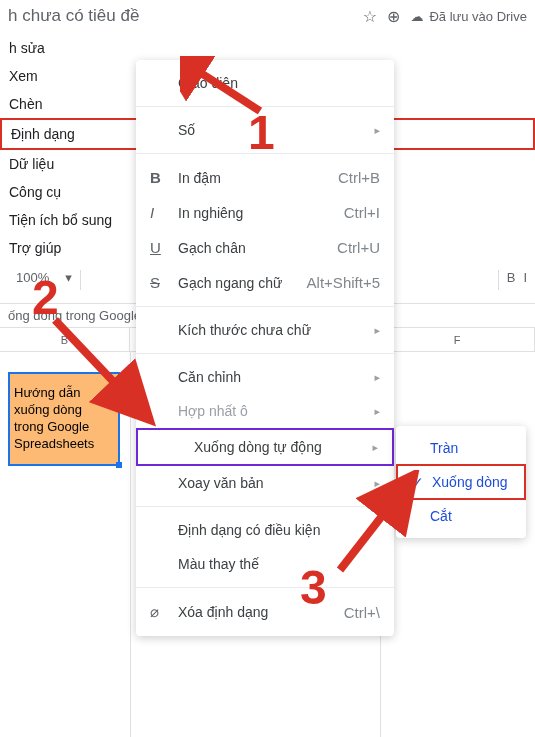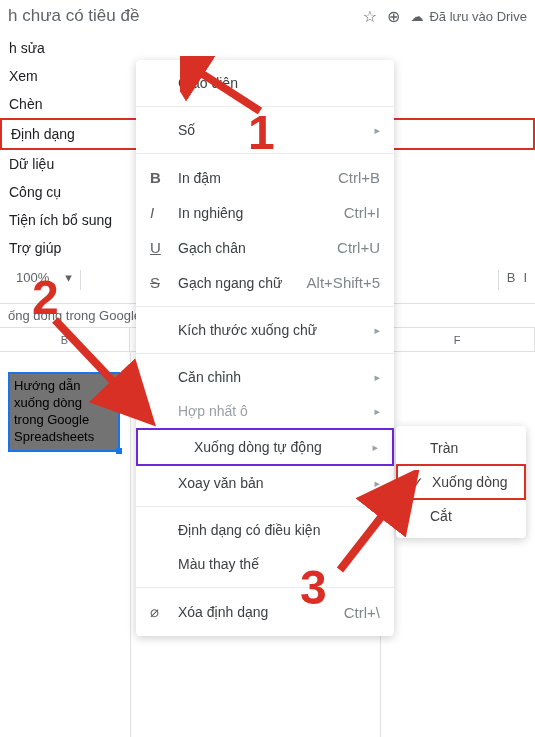--- a/index.html
+++ b/index.html
@@ -21,35 +21,35 @@
 
 .fx-row { display: flex; align-items: center; border-bottom: 1px solid #e0e0e0; padding: 4px 8px; font-size: 13px; color: #5f6368; }
 
 .sheet { position: relative; }
 .colheads { display: flex; height: 24px; border-bottom: 1px solid #e0e0e0; font-size: 11px; color: #5f6368; }
 .colheads .ch { border-right: 1px solid #e0e0e0; text-align: center; line-height: 24px; }
 .ch.b { width: 130px; } .ch.c { width: 250px; } .ch.f { flex: 1; }
 .grid { position: relative; height: 560px; background: #fff; }
 .grid .vline { position: absolute; top: 0; bottom: 0; width: 1px; background: #e0e0e0; }
 
-.cell { position: absolute; left: 8px; top: 20px; width: 112px; border: 2px solid #1a73e8; padding: 4px 4px; font-size: 13px; line-height: 1.3; background: #737373; }
+.cell { position: absolute; left: 8px; top: 20px; width: 112px; border: 2px solid #1a73e8; padding: 11px 4px; font-size: 13px; line-height: 1.3; background: #fdba74; }
 .cell::after { content: ''; position: absolute; right: -4px; bottom: -4px; width: 6px; height: 6px; background: #1a73e8; }
 
 .dropdown { position: absolute; left: 136px; top: 60px; width: 258px; background: #fff; box-shadow: 0 2px 10px rgba(0,0,0,.2); border-radius: 4px; padding: 6px 0; z-index: 10; }
 .dropdown .row { display: flex; align-items: center; padding: 9px 14px; font-size: 14px; color: #3c4043; cursor: pointer; }
 .dropdown .row.disabled { color: #9aa0a6; }
 .dropdown .row.highlighted { border: 2px solid #6d28d9; padding-left: 28px; }
 .dropdown .row .icn { width: 28px; text-align: left; color: #5f6368; font-size: 15px; }
 .dropdown .row .lbl { flex: 1; }
 .dropdown .row .sc { color: #80868b; font-size: 15px; }
 .dropdown .row .arr { color: #9aa0a6; font-size: 11px; margin-left: 8px; }
 .dropdown .divider { height: 1px; background: #e8eaed; margin: 6px 0; }
 
 .submenu { position: absolute; left: 396px; top: 426px; width: 130px; background: #fff; box-shadow: 0 2px 10px rgba(0,0,0,.2); border-radius: 4px; padding: 6px 0; z-index: 11; }
-.submenu .row { display: flex; align-items: center; padding: 8px 14px; font-size: 14px; color: #404040; cursor: pointer; }
+.submenu .row { display: flex; align-items: center; padding: 8px 14px; font-size: 14px; color: #1d4ed8; cursor: pointer; }
 .submenu .row.highlighted { border: 2px solid #d93025; }
 .submenu .row .chk { width: 20px; font-size: 14px; }
 
 .annot { position: absolute; color: #d93025; font-weight: 900; z-index: 20; pointer-events: none; font-family: Arial Black, Arial; }
 .num { font-size: 48px; }
 .arrow-svg { position: absolute; z-index: 19; pointer-events: none; }
 </style>
 </head>
 <body>
 
@@ -129,21 +129,21 @@
       <span class="sc">Ctrl+U</span>
     </div>
   <div class="row">
       <span class="icn" style="text-decoration:line-through">S</span>
       <span class="lbl">Gạch ngang chữ</span>
       <span class="sc">Alt+Shift+5</span>
     </div>
   <div class="divider"></div>
   <div class="row">
       <span class="icn"></span>
-      <span class="lbl">Kích thước xuống chữ</span>
+      <span class="lbl">Kích thước chưa chữ</span>
       <span class="arr">▸</span>
     </div>
   <div class="divider"></div>
   <div class="row">
       <span class="icn"></span>
       <span class="lbl">Căn chỉnh</span>
       <span class="arr">▸</span>
     </div>
   <div class="row disabled">
       <span class="icn"></span>

